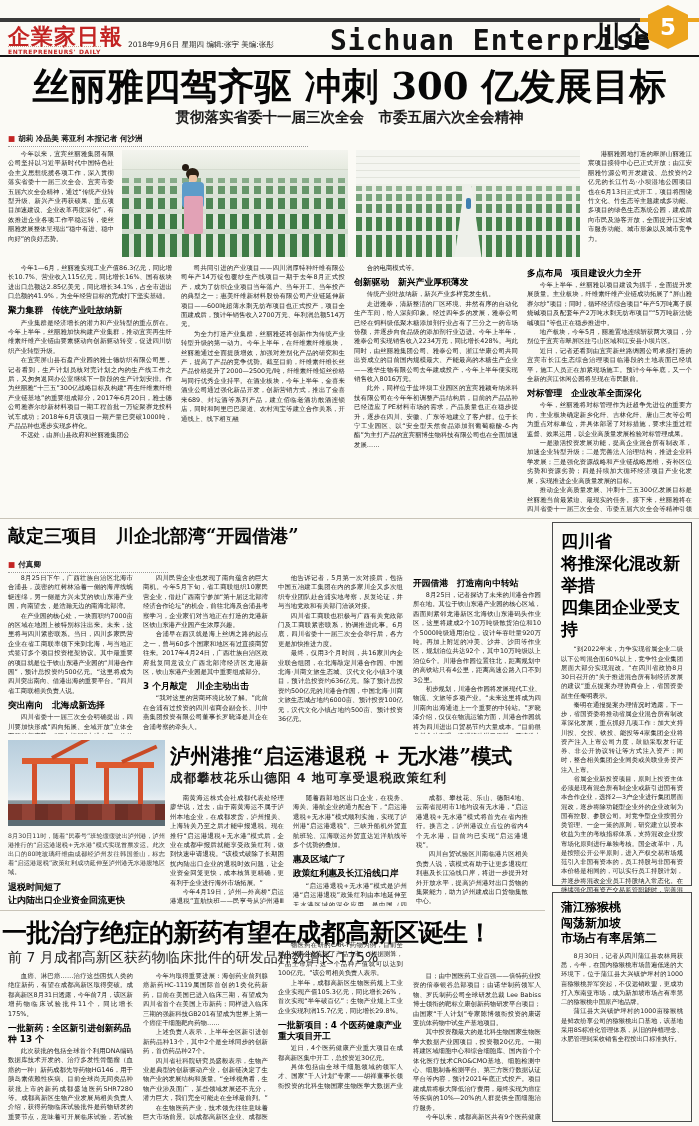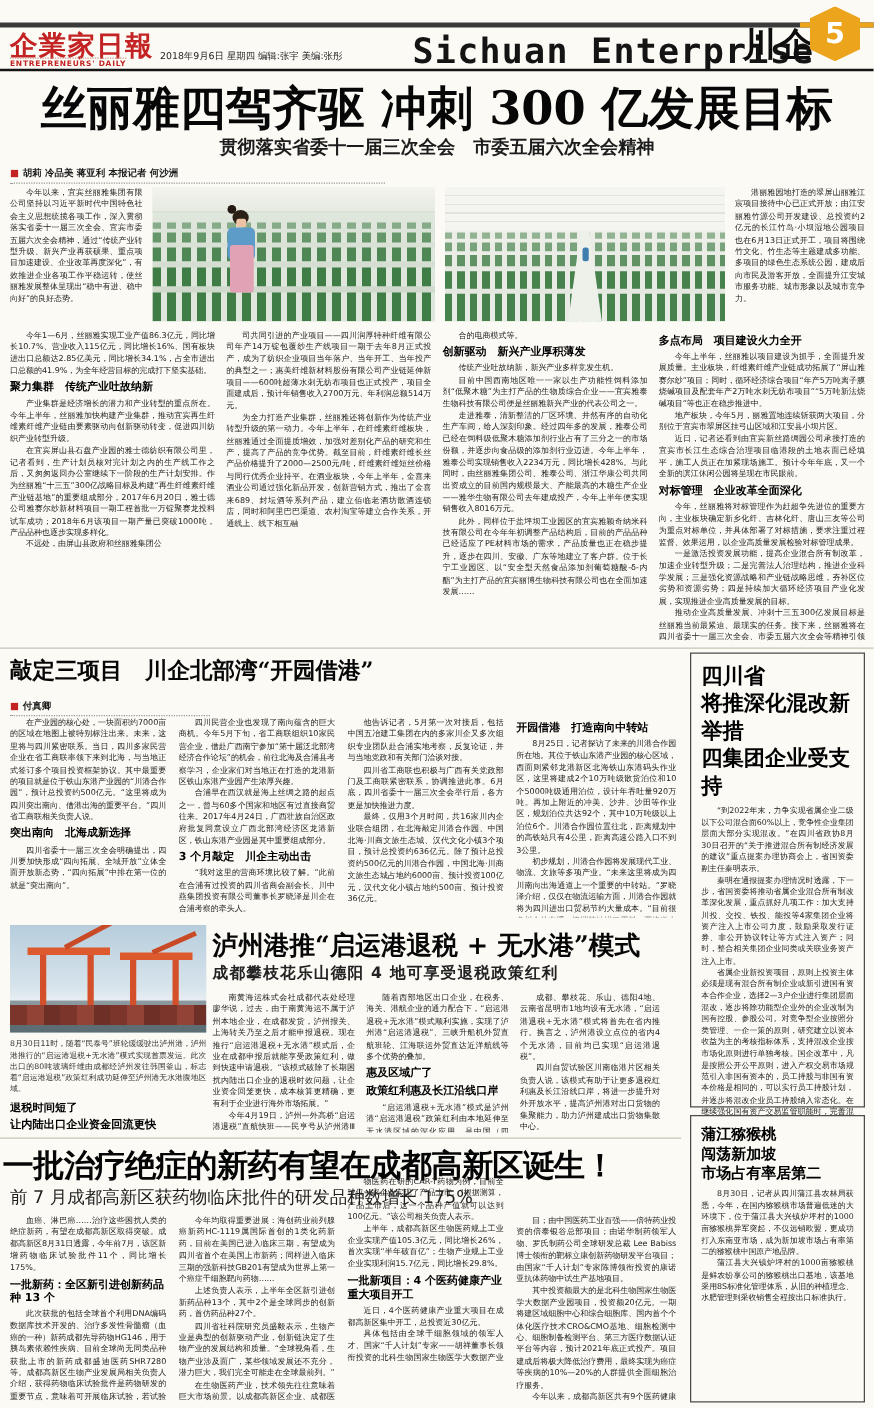--- a/index.html
+++ b/index.html
@@ -191,40 +191,40 @@
     <div class="para">不远处，由屏山县政府和丝丽雅集团公</div>
   </div>
 <div class="abs col lead-c1">
     <div class="para">司共同引进的产业项目——四川润厚特种纤维有限公司年产14万锭包覆纱生产线项目一期于去年8月正式投产，成为了纺织企业项目当年落户、当年开工、当年投产的典型之一；惠美纤维新材料股份有限公司产业链延伸新项目——600吨超薄水刺无纺布项目也正式投产，项目全面建成后，预计年销售收入2700万元、年利润总额514万元。</div>
     <div class="para">为全力打造产业集群，丝丽雅还将创新作为传统产业转型升级的第一动力。今年上半年，在纤维素纤维板块，丝丽雅通过全面提质增效，加强对差别化产品的研究和生产，提高了产品的竞争优势。截至目前，纤维素纤维长丝产品价格提升了2000—2500元/吨，纤维素纤维短丝价格与同行优秀企业持平。在酒业板块，今年上半年，金喜来酒业公司通过强化新品开发，创新营销方式，推出了金喜来689、封坛酒等系列产品，建立佰临老酒坊散酒连锁店，同时和阿里巴巴渠道、农村淘宝等建立合作关系，开通线上、线下相互融</div>
   </div>
 <div class="abs col lead-c2">
     <div class="para">合的电商模式等。</div>
     <div class="khead">创新驱动　新兴产业厚积薄发</div>
     <div class="para">传统产业吐故纳新，新兴产业多样竞发生机。</div>
-    <div class="para">目前中国西南地区唯一一家以生产功能性饲料添加剂“低聚木糖”为主打产品的生物质综合企业——宜宾雅泰生物科技有限公司便是丝丽雅新兴产业的代表公司之一。</div>
     <div class="para">走进雅泰，清新整洁的厂区环境、井然有序的自动化生产车间，给人深刻印象。经过四年多的发展，雅泰公司已经在饲料级低聚木糖添加剂行业占有了三分之一的市场份额，并逐步向食品级的添加剂行业迈进。今年上半年，雅泰公司实现销售收入2234万元，同比增长428%。与此同时，由丝丽雅集团公司、雅泰公司、浙江华康公司共同出资成立的目前国内规模最大、产能最高的木糖生产企业——雅华生物有限公司去年建成投产，今年上半年便实现销售收入8016万元。</div>
     <div class="para">此外，同样位于盐坪坝工业园区的宜宾雅颖奇纳米科技有限公司在今年年初调整产品结构后，目前的产品品种已经适应了PE材料市场的需求，产品质量也正在稳步提升，逐步在四川、安徽、广东等地建立了客户群。位于长宁工业园区、以“安全型天然食品添加剂葡萄糖酸-δ-内酯”为主打产品的宜宾丽博生物科技有限公司也在全面加速发展……</div>
   </div>
 <div class="abs col lead-c3">
     <div class="khead">多点布局　项目建设火力全开</div>
     <div class="para">今年上半年，丝丽雅以项目建设为抓手，全面提升发展质量。主业板块，纤维素纤维产业链成功拓展了“屏山雅赛尔纱”项目；同时，循环经济综合项目“年产5万吨离子膜烧碱项目及配套年产2万吨水刺无纺布项目”“5万吨新法烧碱项目”等也正在稳步推进中。</div>
     <div class="para">地产板块，今年5月，丽雅置地连续斩获两大项目，分别位于宜宾市翠屏区挂弓山区域和江安县小坝片区。</div>
     <div class="para">近日，记者还看到由宜宾新丝路绸园公司承接打造的宜宾市长江生态综合治理项目临港段的土地表面已经填平，施工人员正在加紧现场施工。预计今年年底，又一个全新的滨江休闲公园将呈现在市民眼前。</div>
     <div class="khead">对标管理　企业改革全面深化</div>
     <div class="para">今年，丝丽雅将对标管理作为赶超争先进位的重要方向，主业板块确定新乡化纤、吉林化纤、唐山三友等公司为重点对标单位，并具体部署了对标措施，要求注重过程监督、效果运用，以企业高质量发展检验对标管理成果。</div>
     <div class="para">一是激活投资发展功能，提高企业混合所有制改革，加速企业转型升级；二是完善法人治理结构，推进企业科学发展；三是强化资源战略和产业链战略思维，夯补区位劣势和资源劣势；四是持续加大循环经济项目产业化发展，实现推进企业高质量发展的目标。</div>
     <div class="para">推动企业高质量发展、冲刺十三五300亿发展目标是丝丽雅当前最紧迫、最现实的任务。接下来，丝丽雅将在四川省委十一届三次全会、市委五届六次全会等精神引领下，继续深化改革，坚定做大做强主业，大力发展新兴产业，加快重点项目建设，为宜宾创建全省经济副中心作出丝丽雅贡献。</div>
   </div>
 
 <div class="abs rule-a"></div>
 
 <div class="abs a2-h1">敲定三项目　川企北部湾“开园借港”</div>
 <div class="abs byline a2-byline"><span class="sq">■</span><span>付真卿</span></div>
 <div class="abs col a2-c0">
+    <div class="para">8月25日下午，广西壮族自治区北海市合浦县，茂密的红树林沿着一侧的海岸线蜿蜒连绵，另一侧是方兴未艾的铁山东港产业园，向南望去，是浩瀚无边的南海北部湾。</div>
     <div class="para">在产业园的核心处，一块面积约7000亩的区域在地图上被特别标注出来。未来，这里将与四川紧密联系。当日，四川多家民营企业在省工商联率领下来到北海，与当地正式签订多个项目投资框架协议。其中最重要的项目就是位于铁山东港产业园的“川港合作园”，预计总投资约500亿元。“这里将成为四川突出南向、借港出海的重要平台。”四川省工商联相关负责人说。</div>
     <div class="khead">突出南向　北海成新选择</div>
     <div class="para">四川省委十一届三次全会明确提出，四川要加快形成“四向拓展、全域开放”立体全面开放新态势，“四向拓展”中排在第一位的就是“突出南向”。</div>
   </div>
 <div class="abs col a2-c1">
     <div class="para">四川民营企业也发现了南向蕴含的巨大商机。今年5月下旬，省工商联组织10家民营企业，借赴广西南宁参加“第十届泛北部湾经济合作论坛”的机会，前往北海及合浦县考察学习，企业家们对当地正在打造的龙港新区铁山东港产业园产生浓厚兴趣。</div>
     <div class="para">合浦早在西汉就是海上丝绸之路的起点之一，曾与60多个国家和地区有过直接商贸往来。2017年4月24日，广西壮族自治区政府批复同意设立广西北部湾经济区龙港新区，铁山东港产业园是其中重要组成部分。</div>
     <div class="khead">3 个月敲定　川企主动出击</div>
     <div class="para">“我对这里的营商环境比较了解。”此前在合浦有过投资的四川省商会副会长、川中燕集团投资有限公司董事长罗晓泽是川企在合浦考察的牵头人。</div>
   </div>

